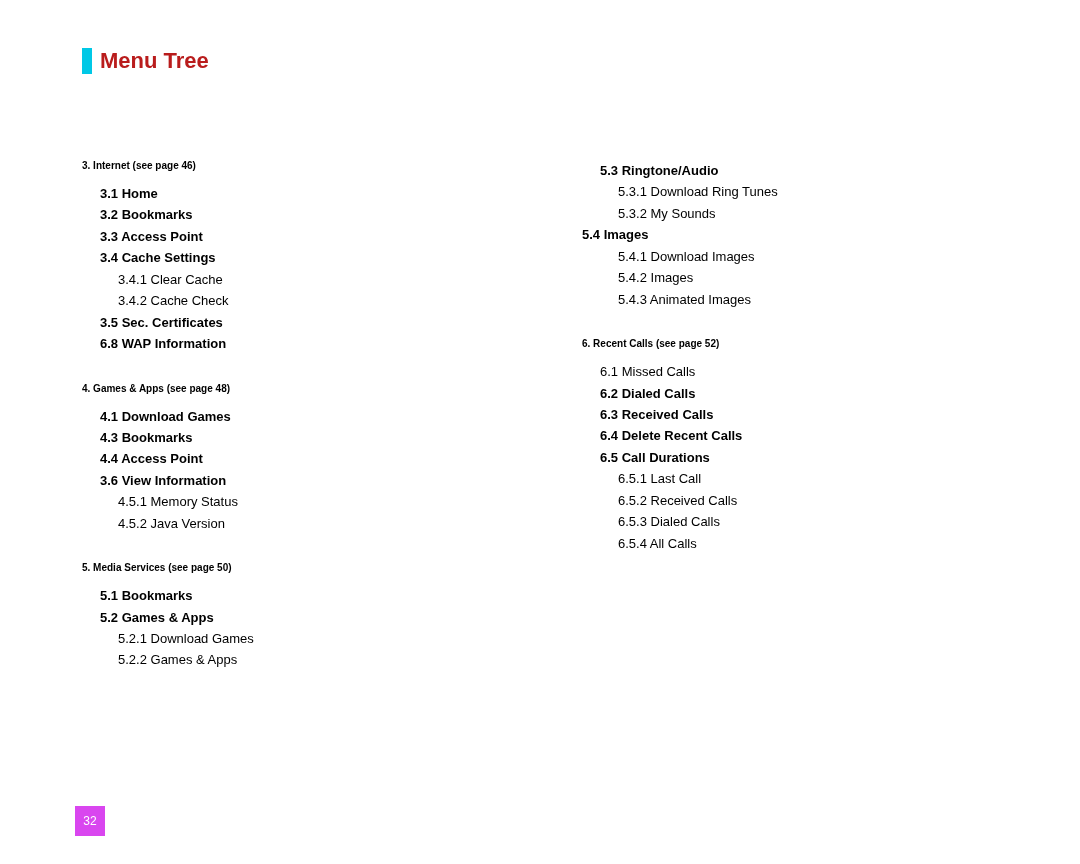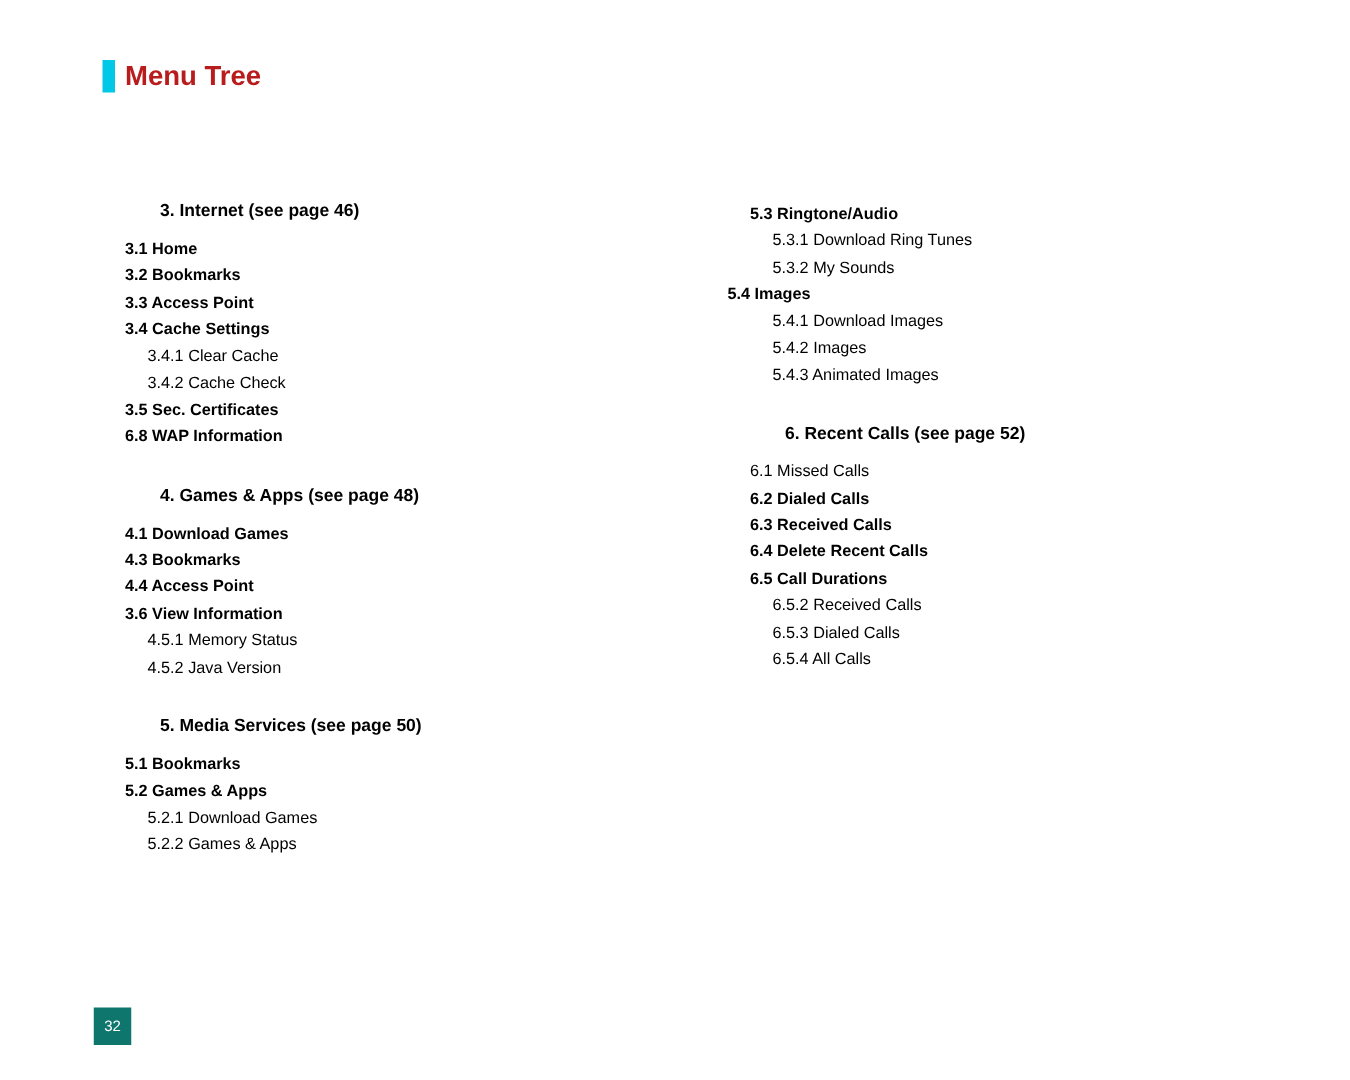--- a/index.html
+++ b/index.html
@@ -37,26 +37,25 @@
     right: 60px;
     display: flex;
   }
   .col {
     flex: 0 0 500px;
   }
   .col2 {
     flex: 0 0 420px;
   }
   .section-head {
-    font-size: 14px;
+    font-size: 10px;
     font-weight: bold;
     margin-bottom: 12px;
     margin-top: 0;
     color: #000;
-    margin-left: 46px;
   }
   .section-head.sp {
     margin-top: 28px;
   }
   .sub-bold {
     font-size: 13px;
     font-weight: bold;
     margin-left: 18px;
     line-height: 1.65;
     color: #000;
@@ -67,21 +66,21 @@
     margin-left: 36px;
     line-height: 1.65;
     color: #000;
   }
   .page-number {
     position: absolute;
     left: 75px;
     bottom: 28px;
     width: 30px;
     height: 30px;
-    background: #0f766e;
+    background: #d946ef;
     color: #fff;
     font-size: 12px;
     display: flex;
     align-items: center;
     justify-content: center;
   }
 </style>
 </head>
 <body>
 
@@ -135,20 +134,21 @@
         <div class="sub-normal" style="font-weight: normal;">5.4.3 Animated Images</div>
       </div>
 
     <div class="section-head sp">6.  Recent Calls (see page 52)</div>
     <div>
         <div class="sub-bold" style="margin-left: 18px; font-weight: normal;">6.1 Missed Calls</div>
         <div class="sub-bold" style="margin-left: 18px; font-weight: bold;">6.2 Dialed Calls</div>
         <div class="sub-bold" style="margin-left: 18px; font-weight: bold;">6.3 Received Calls</div>
         <div class="sub-bold" style="margin-left: 18px; font-weight: bold;">6.4 Delete Recent Calls</div>
         <div class="sub-bold" style="margin-left: 18px; font-weight: bold;">6.5 Call Durations</div>
+        <div class="sub-normal" style="font-weight: normal;">6.5.1 Last Call</div>
         <div class="sub-normal" style="font-weight: normal;">6.5.2 Received Calls</div>
         <div class="sub-normal" style="font-weight: normal;">6.5.3 Dialed Calls</div>
         <div class="sub-normal" style="font-weight: normal;">6.5.4 All Calls</div>
       </div>
   </div>
 
 </div>
 
 <div class="page-number">32</div>
 

